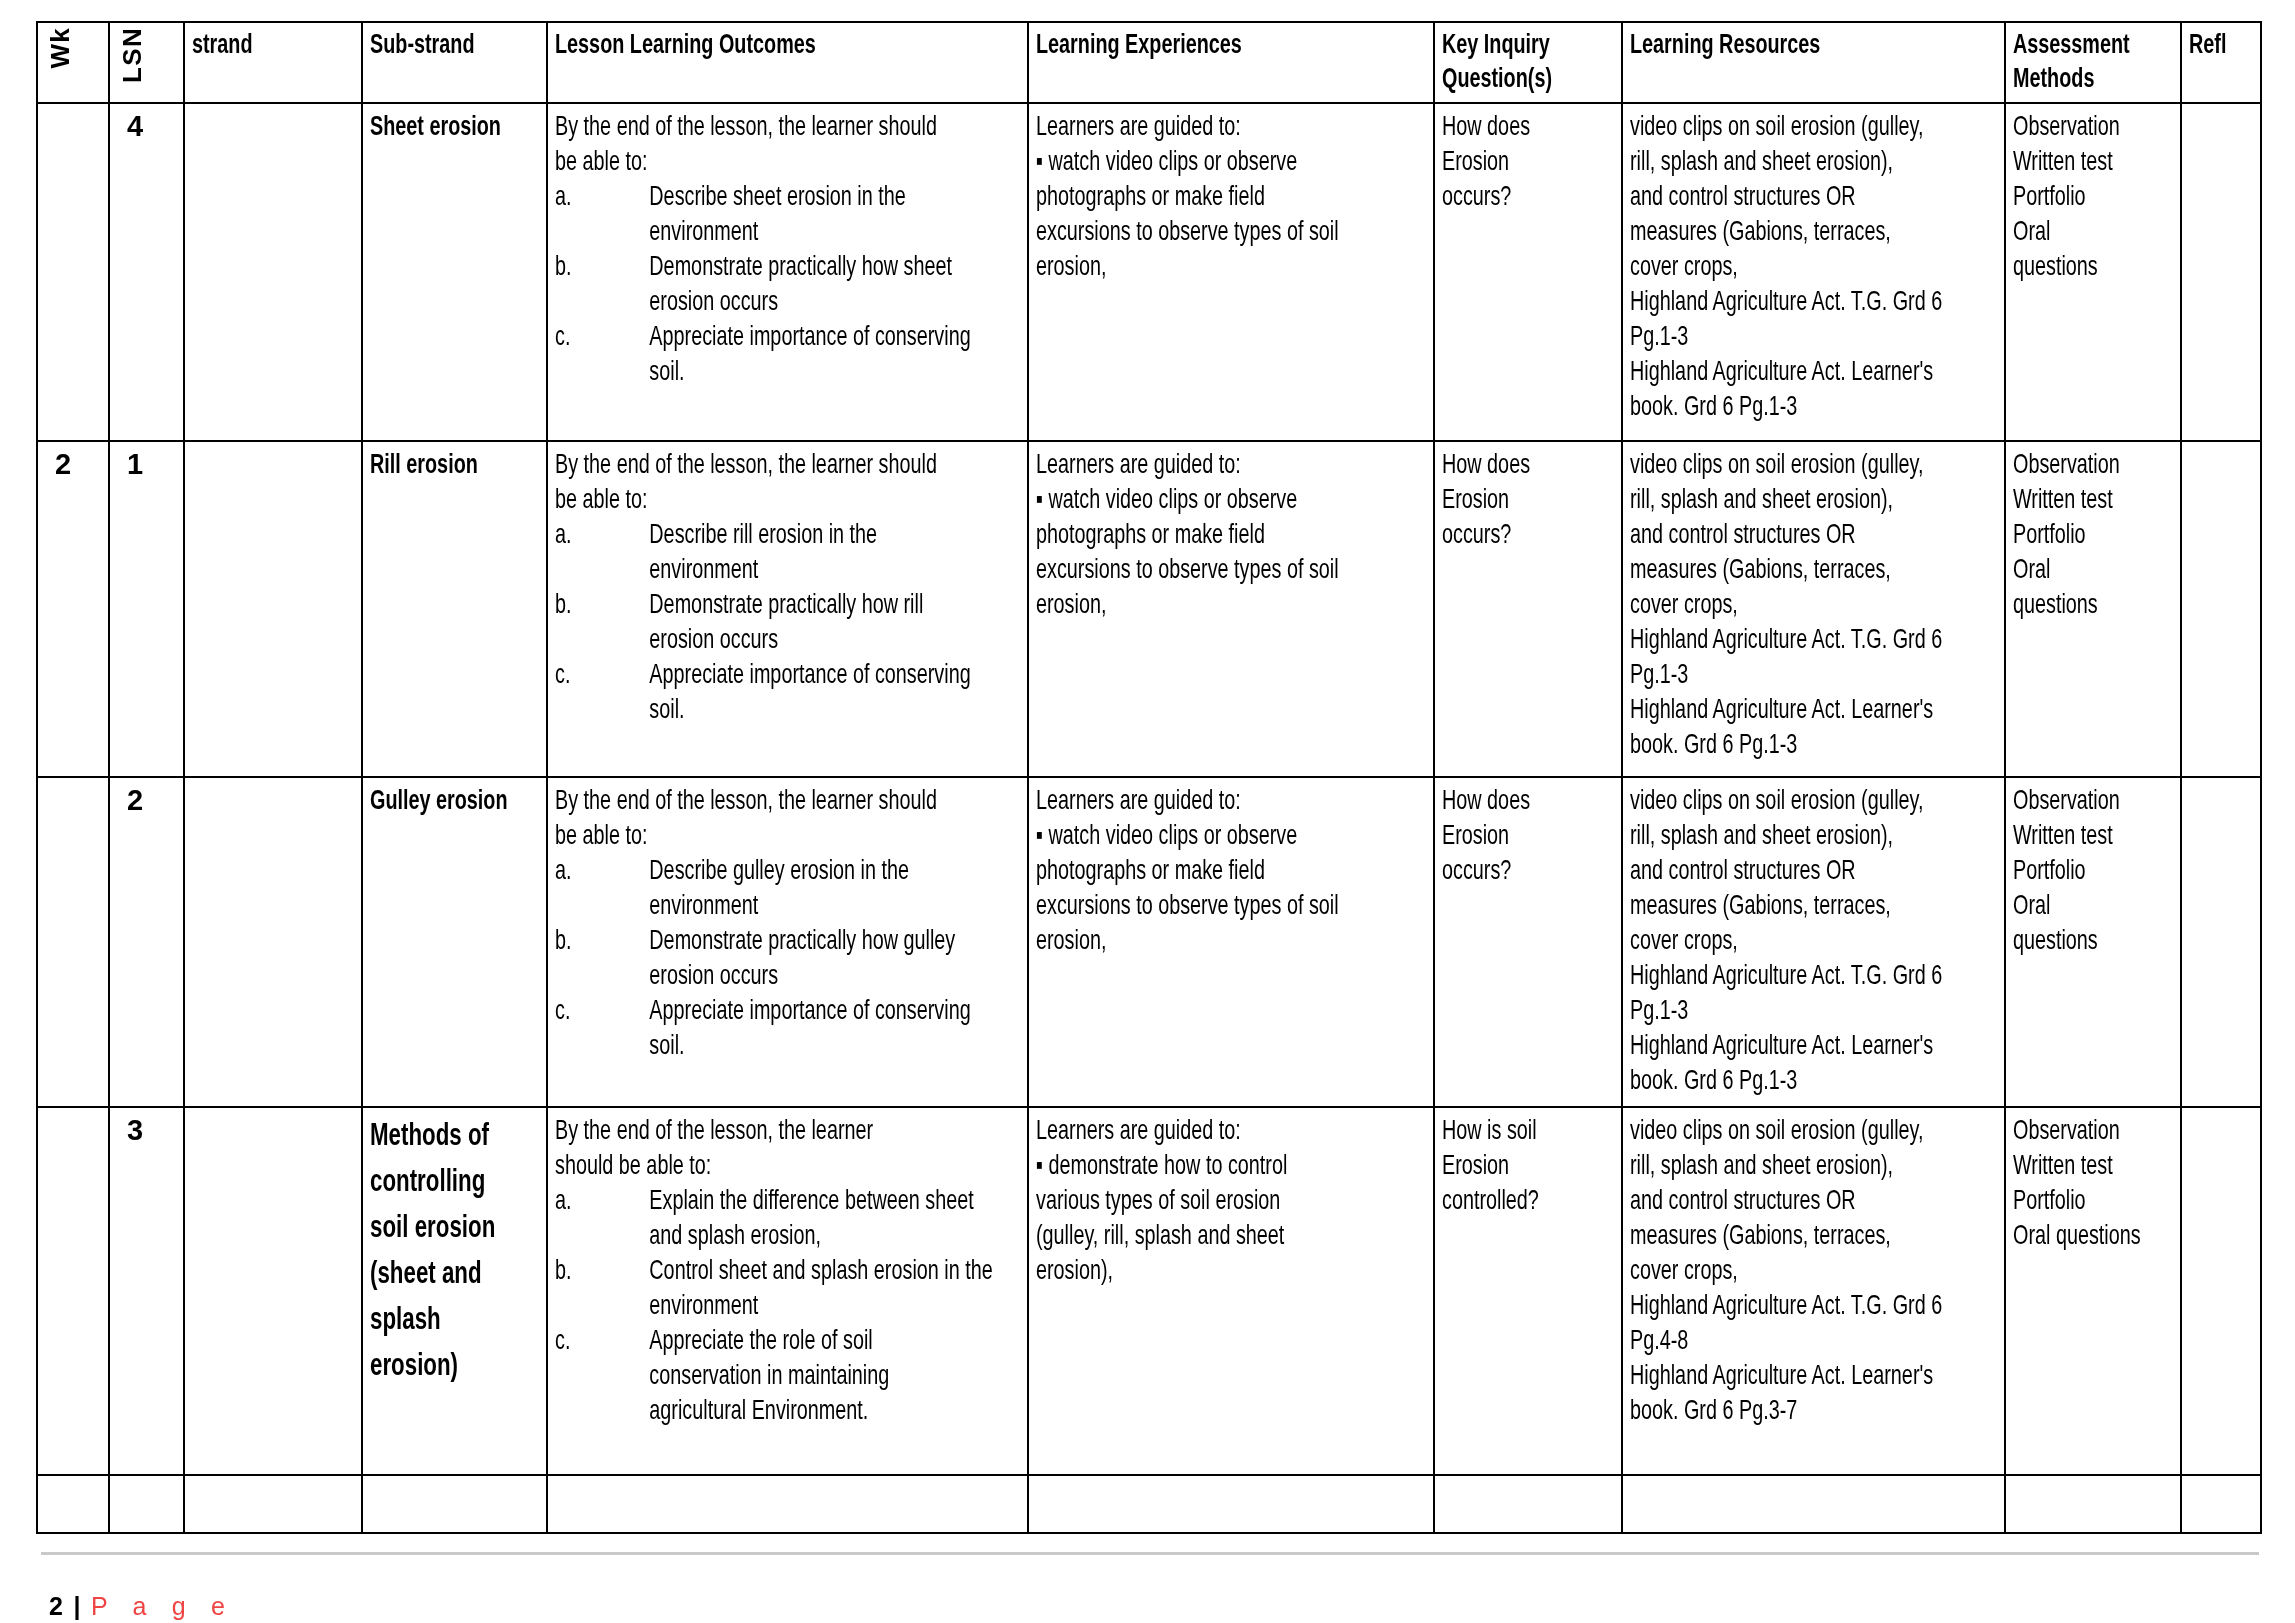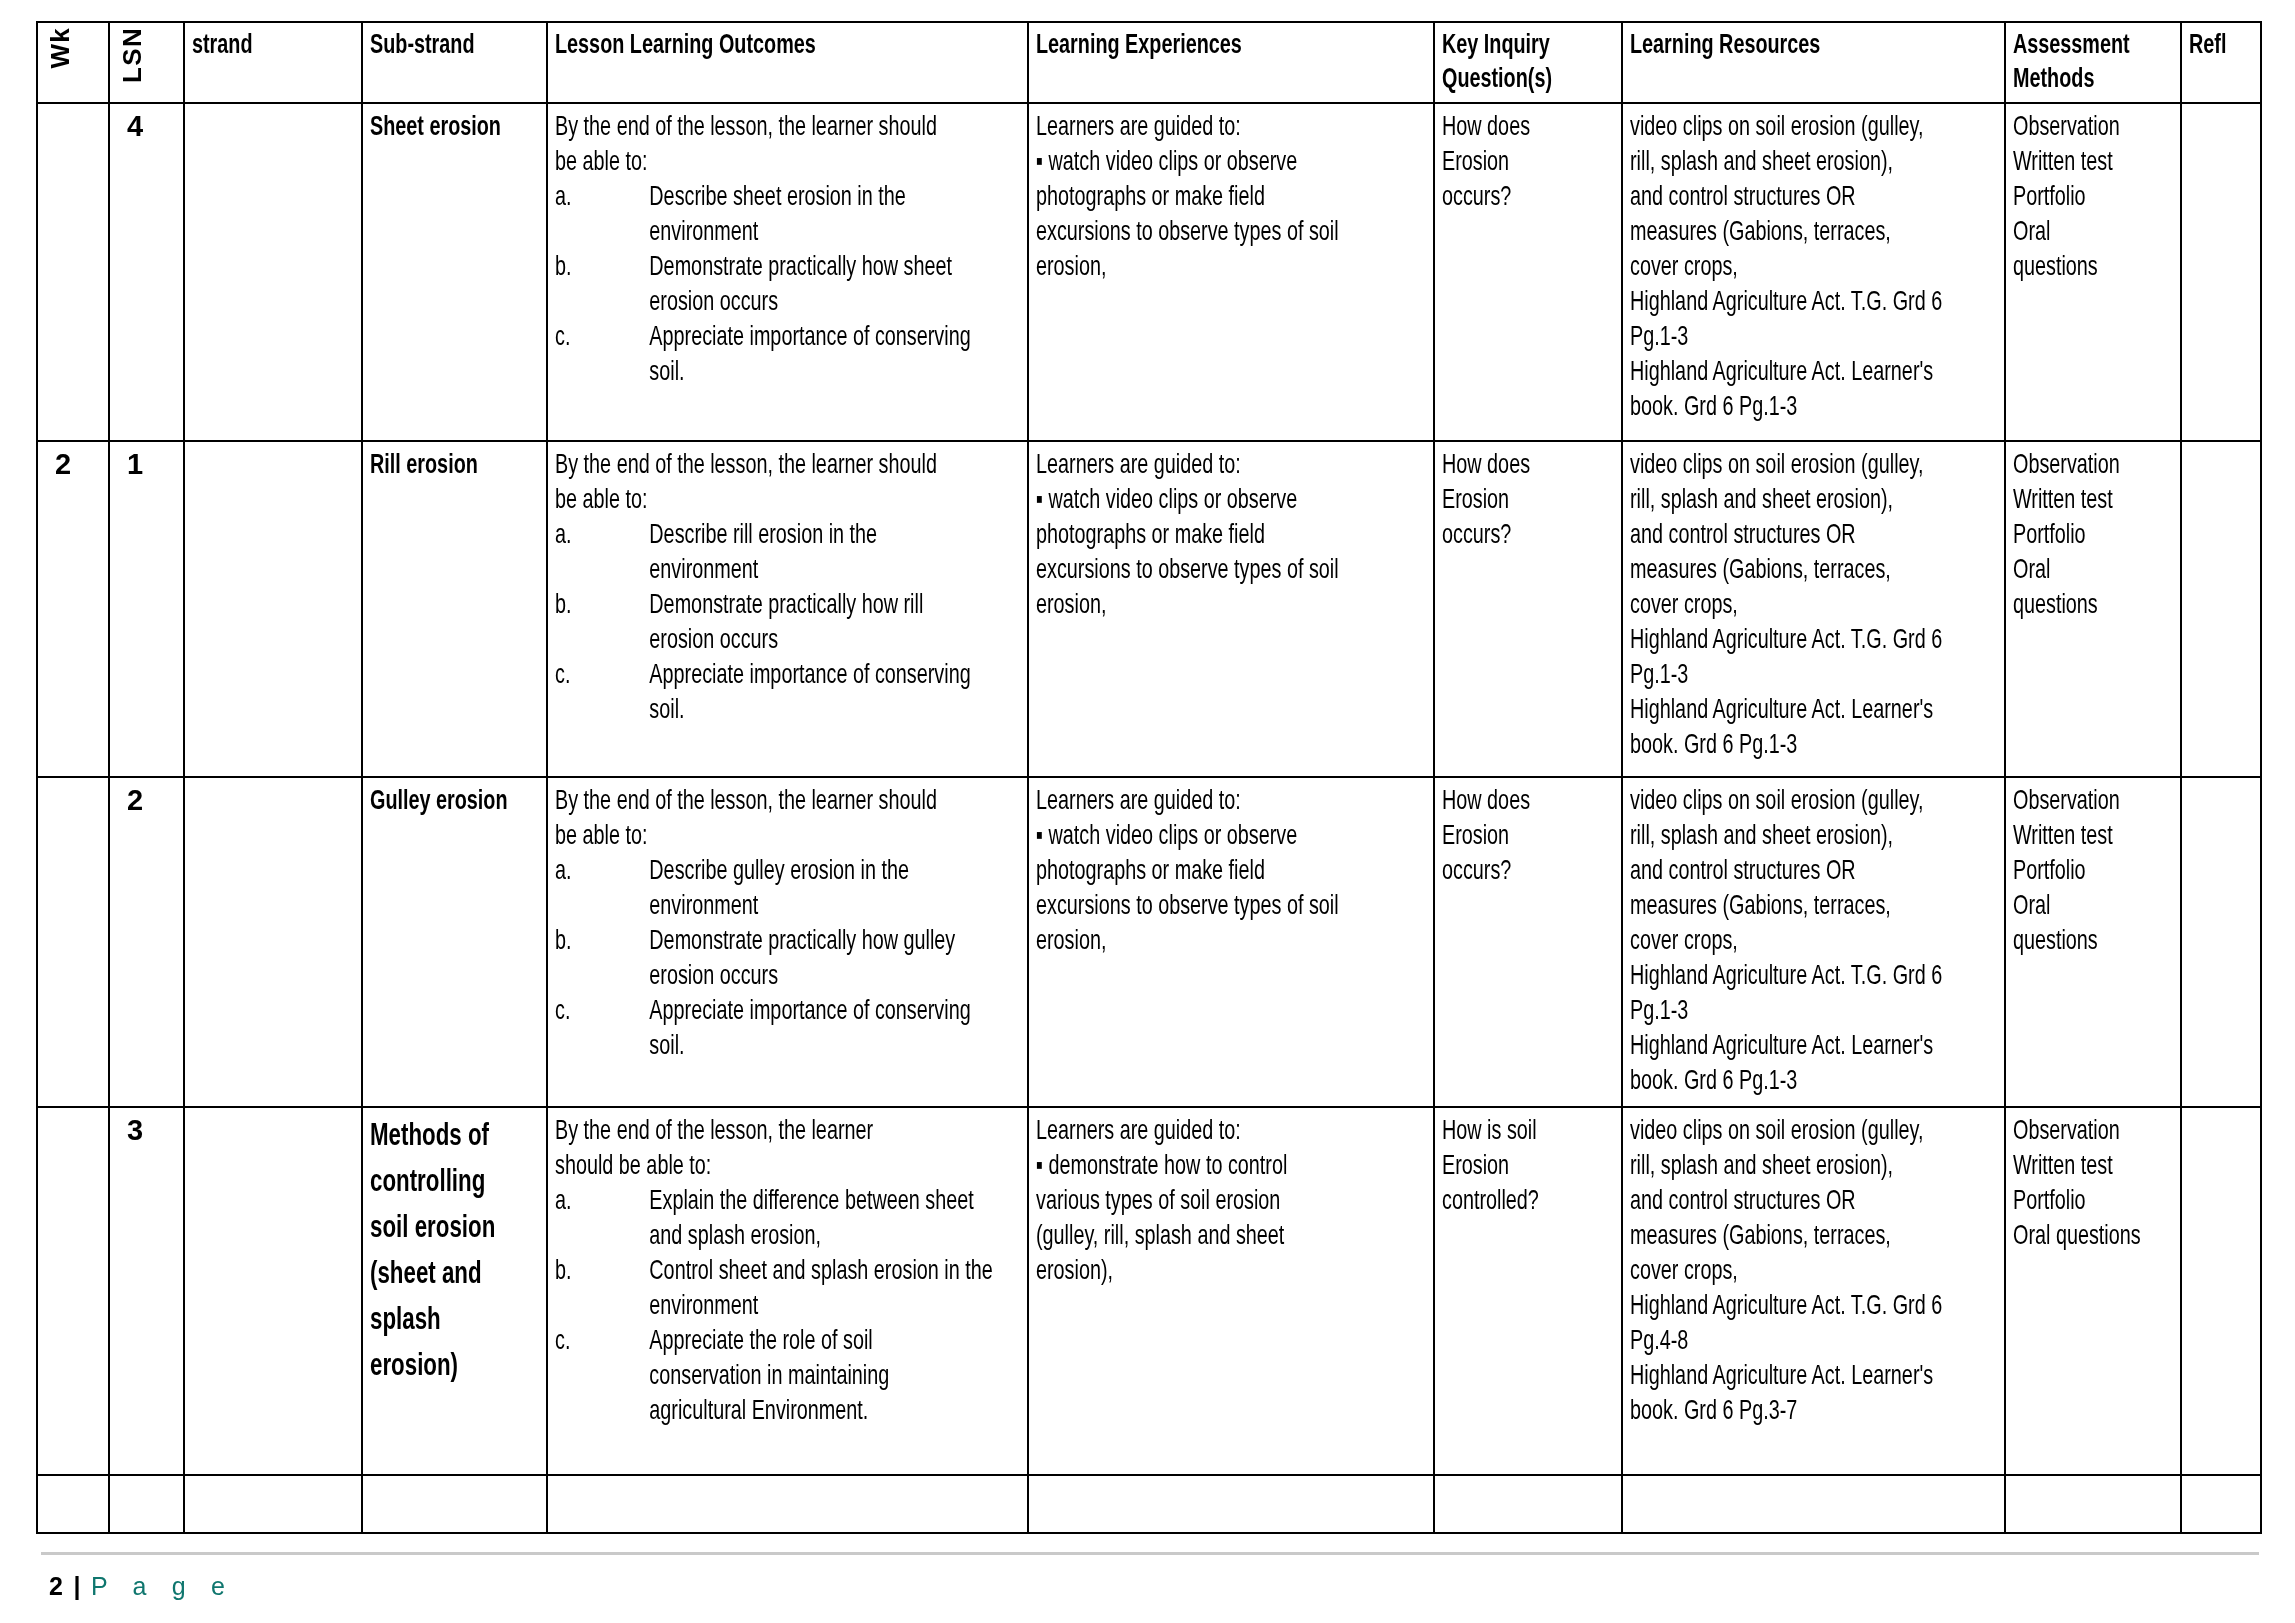--- a/index.html
+++ b/index.html
@@ -48,21 +48,21 @@
   .footer-rule {
     position:absolute; left:41px; top:1552px; width:2218px; height:2.6px;
     background:#c9c9c9;
   }
   .footer-text {
     position:absolute; left:49px; top:1572px; font-size:25px;
     display:flex; align-items:baseline;
   }
   .footer-text .pno { font-weight:bold; }
   .footer-text .sep { margin:0 10.5px; font-weight:bold; }
-  .footer-text .plabel { color:#0f766e; letter-spacing:9.2px; }
+  .footer-text .plabel { color:#ef4444; letter-spacing:9.2px;margin-top:20px; }
 </style>
 </head>
 <body>
 
 <table class="sow">
   <colgroup>
     <col style="width:72px">
       <col style="width:75px">
       <col style="width:178px">
     <col style="width:185px">

